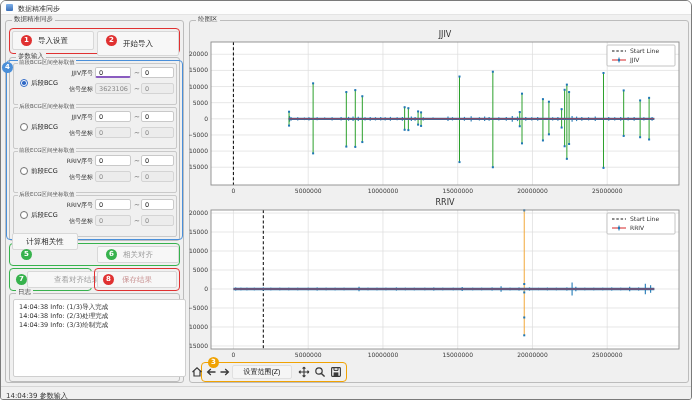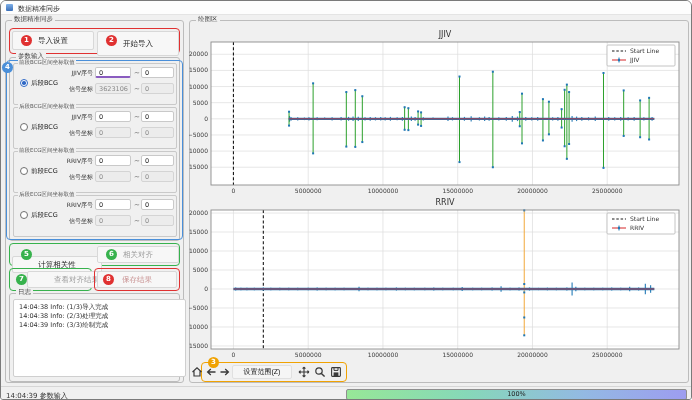--- a/index.html
+++ b/index.html
@@ -134,21 +134,21 @@
     <div class="field" style="left:81px;top:3px">0</div>
     <span class="tilde" style="top:5px">~</span>
     <div class="field" style="left:127px;top:3px;width:33px">0</div>
     <span class="fld-label" style="top:21px">信号坐标</span>
     <div class="field dis" style="left:81px;top:19px">0</div>
     <span class="tilde" style="top:21px">~</span>
     <div class="field dis" style="left:127px;top:19px;width:33px">0</div>
   </div>
 
   <div class="anno green" style="left:8px;top:242px;width:171px;height:23px"></div>
-  <button class="btn" style="left:11px;top:255px;width:90px;height:17px">
+  <button class="btn" style="left:11px;top:232px;width:66px;height:17px">
     <span>计算相关性</span>
   </button>
   <span class="badge green" style="left:20px;top:248px">5</span>
   <button class="btn dis" style="left:96px;top:245px;width:82px;height:17px">
     <span>相关对齐</span>
   </button>
   <span class="badge green" style="left:105px;top:248px">6</span>
 
   <div class="anno green" style="left:8px;top:267px;width:83px;height:23px"></div>
   <button class="btn dis" style="left:26px;top:270px;width:99px;height:17px">
@@ -460,17 +460,14 @@
     <path d="M7.4 7.4 L10.6 10.6" stroke="#3a3a3a" stroke-width="1.4"></path>
   </svg>
   <svg class="tool-icon" style="left:329px;top:365px" viewBox="0 0 12 12">
     <rect x="1.6" y="1.6" width="8.8" height="8.8" rx="0.8" fill="none" stroke="#3a3a3a" stroke-width="1.1"></rect>
     <path d="M4 1.6 V4.4 H8 V1.6" fill="none" stroke="#3a3a3a" stroke-width="1"></path>
     <rect x="3.6" y="6.4" width="4.8" height="4" fill="#3a3a3a"></rect>
   </svg>
 
   <div class="statusbar">
     <span class="status-msg">14:04:39 参数输入</span>
-    <div class="progress">
-      <span>100%</span>
-    </div>
   </div>
 </div>
 
 </body></html>

